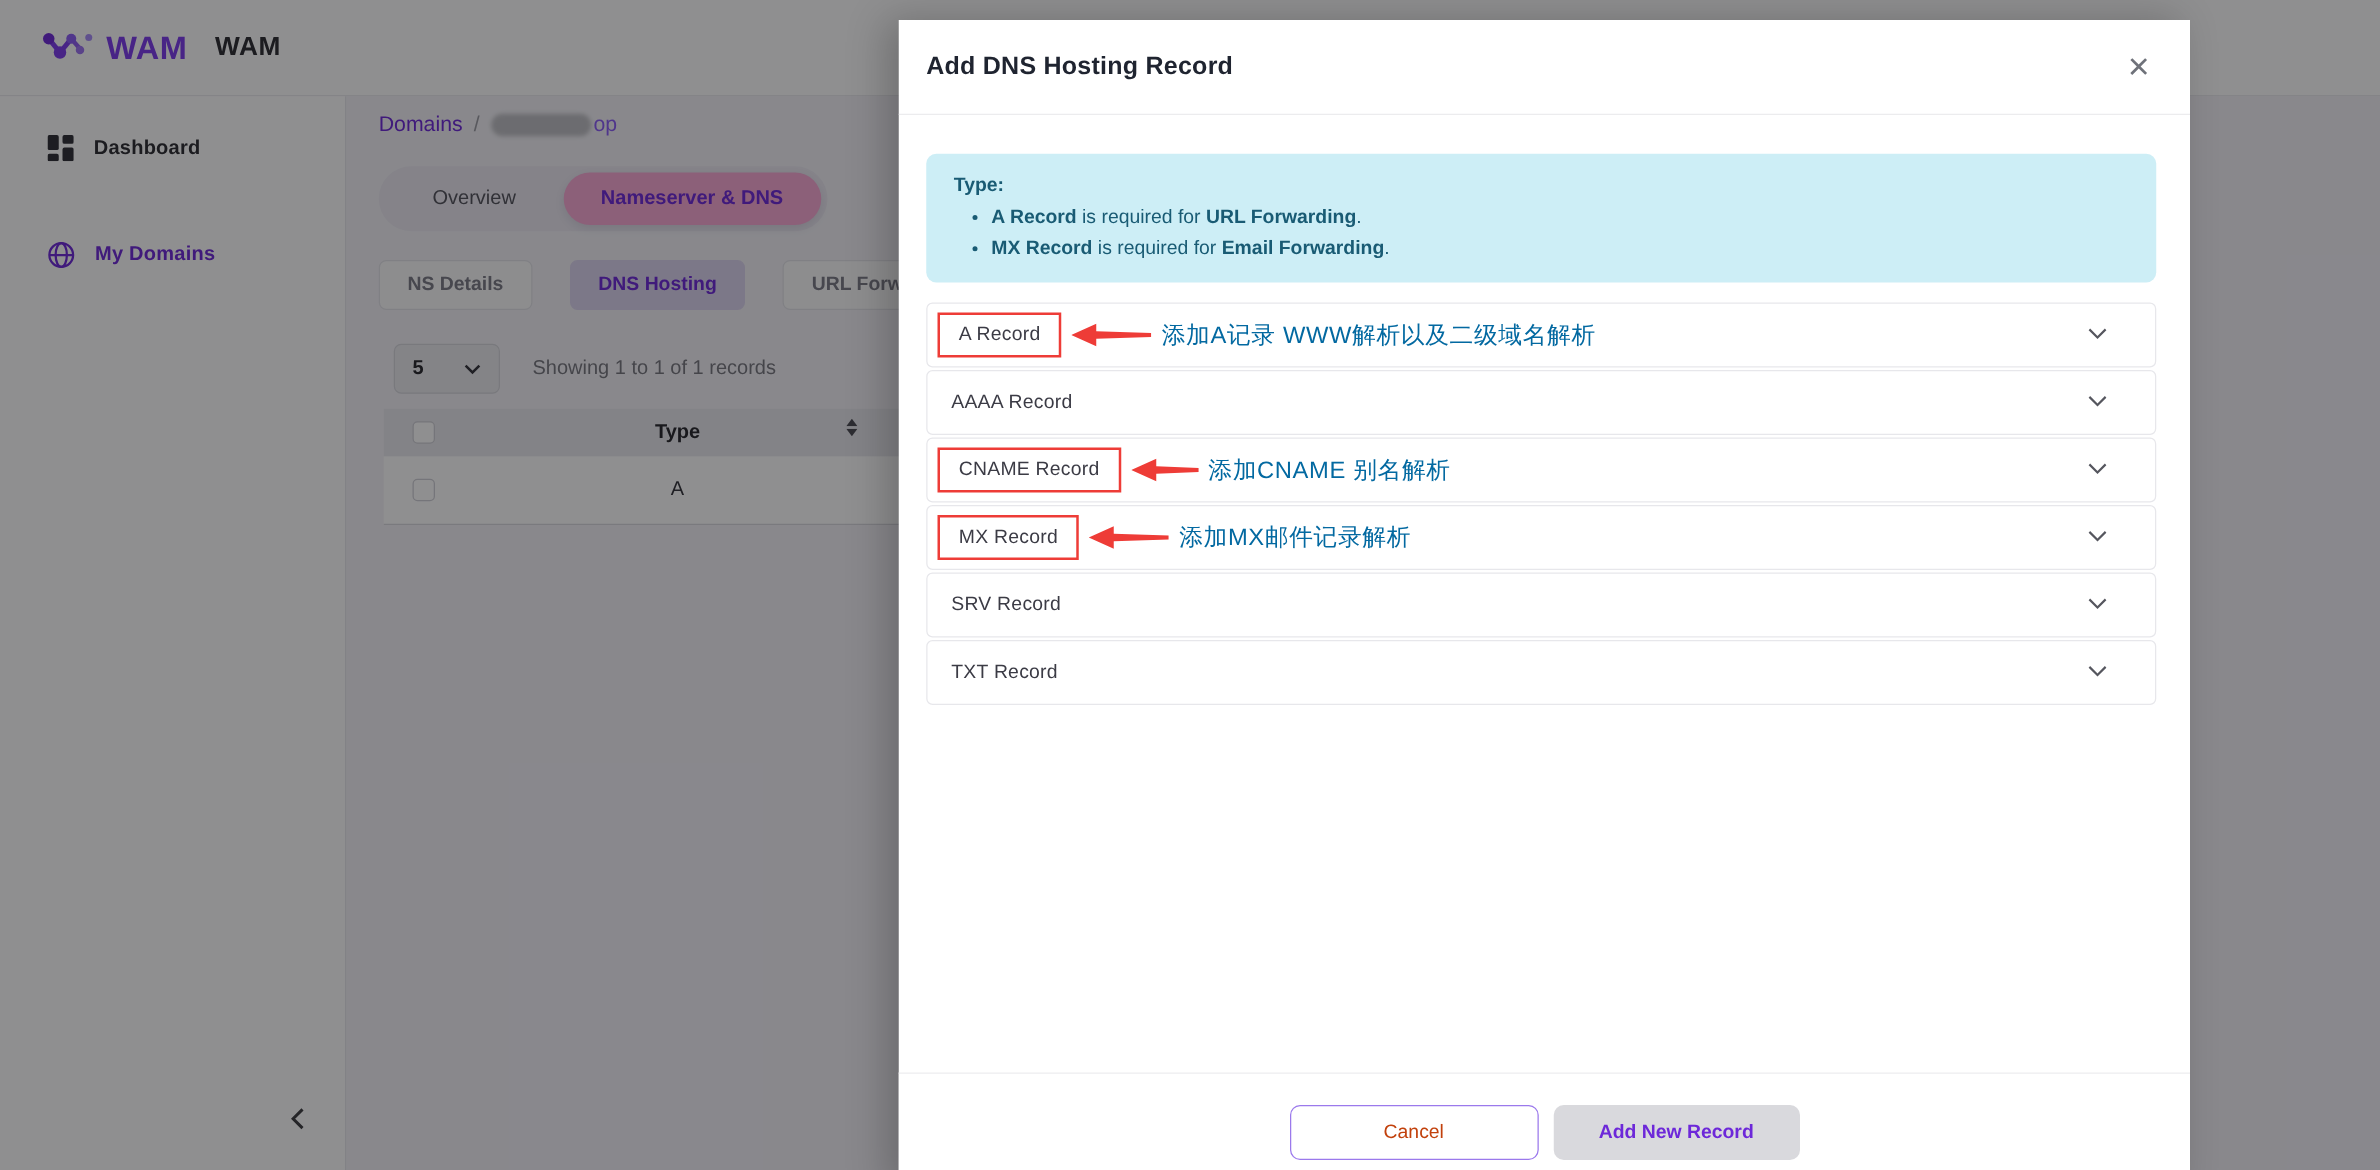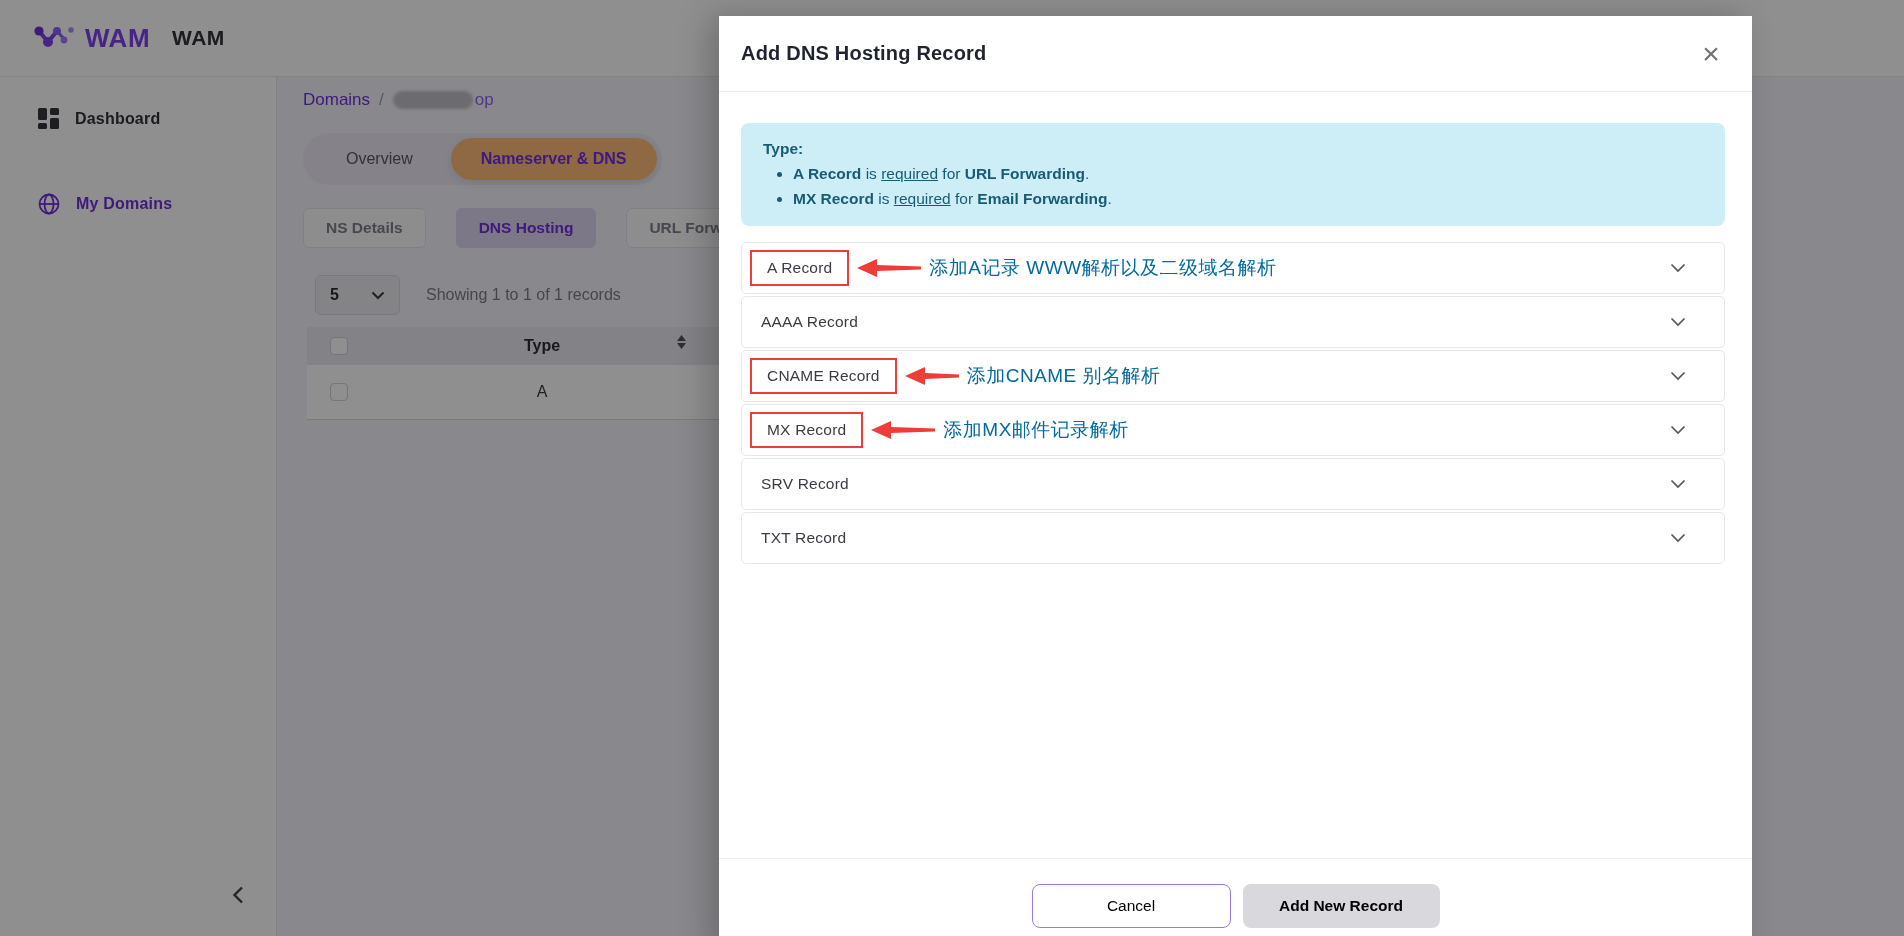--- a/index.html
+++ b/index.html
@@ -35,21 +35,21 @@
   .main{ position:absolute; left:277px; top:77px; right:0; bottom:0; z-index:1; }
   .breadcrumb{ position:absolute; left:26px; top:13px; display:flex; align-items:center; font-size:17px; }
   .crumb-root{ color:#6d28d9; cursor:pointer; }
   .crumb-sep{ color:#9a9aa2; margin:0 9px; }
   .crumb-blur{ display:inline-block; width:80px; height:18px; background:#bfbfc4; border-radius:9px; filter:blur(1.5px); margin-right:2px; }
   .crumb-suffix{ color:#8b5cf6; }
 
   .tabs{ position:absolute; left:26px; top:56px; display:inline-flex; align-items:center;
          background:#ece9f2; border-radius:28px; padding:5px; height:52px; }
   .tab{ font-size:16px; color:#52525b; padding:0 38px; line-height:42px; cursor:pointer; white-space:nowrap; }
-  .tab.active{ background:#fdba74; color:#6d28d9; font-weight:700; border-radius:22px;
+  .tab.active{ background:#f9a8d4; color:#6d28d9; font-weight:700; border-radius:22px;
                box-shadow:0 3px 8px rgba(40,30,80,.10); padding:0 30px; }
 
   .subtabs{ position:absolute; left:26px; top:131px; display:flex; gap:30px; }
   .subtab{ height:40px; display:flex; align-items:center; padding:0 22px; border-radius:6px;
            background:#fbfbfc; border:1px solid #e4e4e9; color:#7a7a85; font-size:15.5px;
            font-weight:600; cursor:pointer; white-space:nowrap; }
   .subtab.active{ background:#ddd5f0; border-color:#ddd5f0; color:#6d28d9; }
 
   .pagerow{ position:absolute; left:38px; top:198px; display:flex; align-items:center; gap:26px; }
   .page-select{ width:85px; height:40px; background:#ebebef; border:1px solid #d6d6dc; border-radius:6px;
@@ -75,38 +75,38 @@
                  justify-content:space-between; padding:0 24px 0 22px; }
   .modal-title{ font-size:20px; font-weight:700; color:#1f2430; letter-spacing:.2px; }
   .modal-close{ font-size:30px; font-weight:300; color:#6f727a; cursor:pointer; line-height:1;
                 width:34px; height:34px; display:flex; align-items:center; justify-content:center; }
 
   .note{ margin:31px 27px 0 22px; background:#cdeef6; border-radius:8px; padding:13px 20px 15px 22px;
          color:#195b74; font-size:15.5px; line-height:25px; }
   .note-label{ font-weight:700; }
   .note ul{ list-style:disc; margin-left:30px; }
   .note b{ font-weight:700; }
-  .note .u{ text-decoration:underline; }
+  .note .u{ }
 
   .accordion{ margin:16px 27px 0 22px; }
   .acc-row{ height:52px; border:1px solid #e7e7eb; border-radius:5px; margin-bottom:2px;
             display:flex; align-items:center; padding:0 38px 0 19px; background:#fff; cursor:pointer; }
   .acc-row.boxed{ padding-left:8px; }
   .acc-label{ font-size:15.5px; color:#3b3b45; letter-spacing:.2px; }
   .red-box{ border:2px solid #ee3c37; padding:7px 15px; display:inline-flex; align-items:center; }
   .annot{ display:flex; align-items:center; margin-left:8px; }
   .annot-text{ color:#0369a1; font-size:19px; margin-left:8px; white-space:nowrap; letter-spacing:.5px; }
   .chev{ margin-left:auto; }
 
   .modal-footer{ position:absolute; left:0; right:0; bottom:0; height:94px; border-top:1px solid #ededf0;
                  display:flex; align-items:center; justify-content:center; gap:12px; background:#fff; }
   .btn-cancel{ width:199px; height:44px; border-radius:8px; border:1.6px solid #9b79ec; background:#ffffff;
-               color:#000000; font-size:15.5px; font-family:inherit; cursor:pointer; }
+               color:#c2410c; font-size:15.5px; font-family:inherit; cursor:pointer; }
   .btn-add{ width:197px; height:44px; border-radius:8px; border:none; background:#d9d9dd;
-            color:#000000; font-size:15.5px; font-weight:700; font-family:inherit; cursor:not-allowed; }
+            color:#6d28d9; font-size:15.5px; font-weight:700; font-family:inherit; cursor:not-allowed; }
 </style>
 </head>
 <body>
 
 <div class="app-header">
   <div class="logo-wrap">
     <svg width="42" height="30" viewBox="0 0 42 30">
       <line x1="6" y1="8" x2="15" y2="19" stroke="#7c3aed" stroke-width="4"></line>
       <line x1="15" y1="19" x2="24" y2="8" stroke="#7c3aed" stroke-width="4"></line>
       <line x1="24" y1="8" x2="31" y2="16" stroke="#8f5cf0" stroke-width="3.4"></line>

